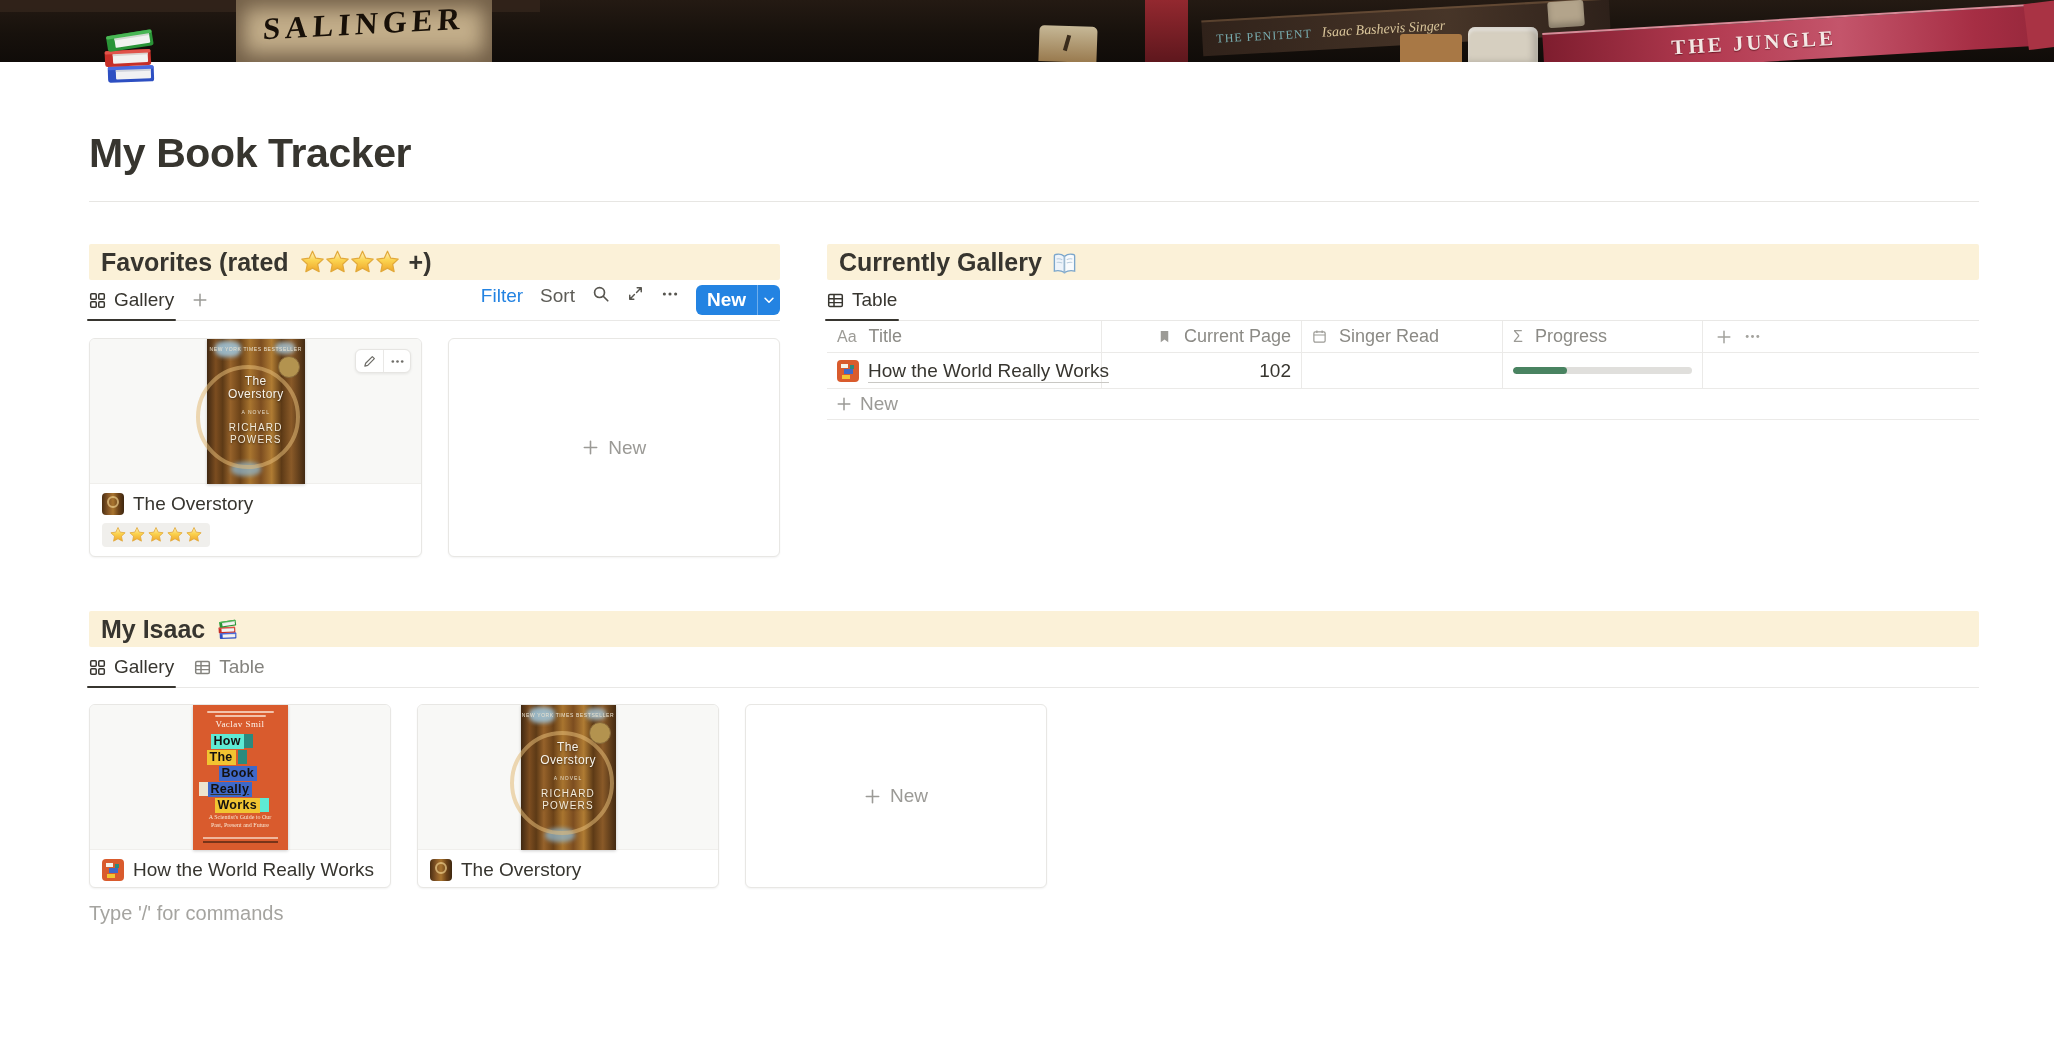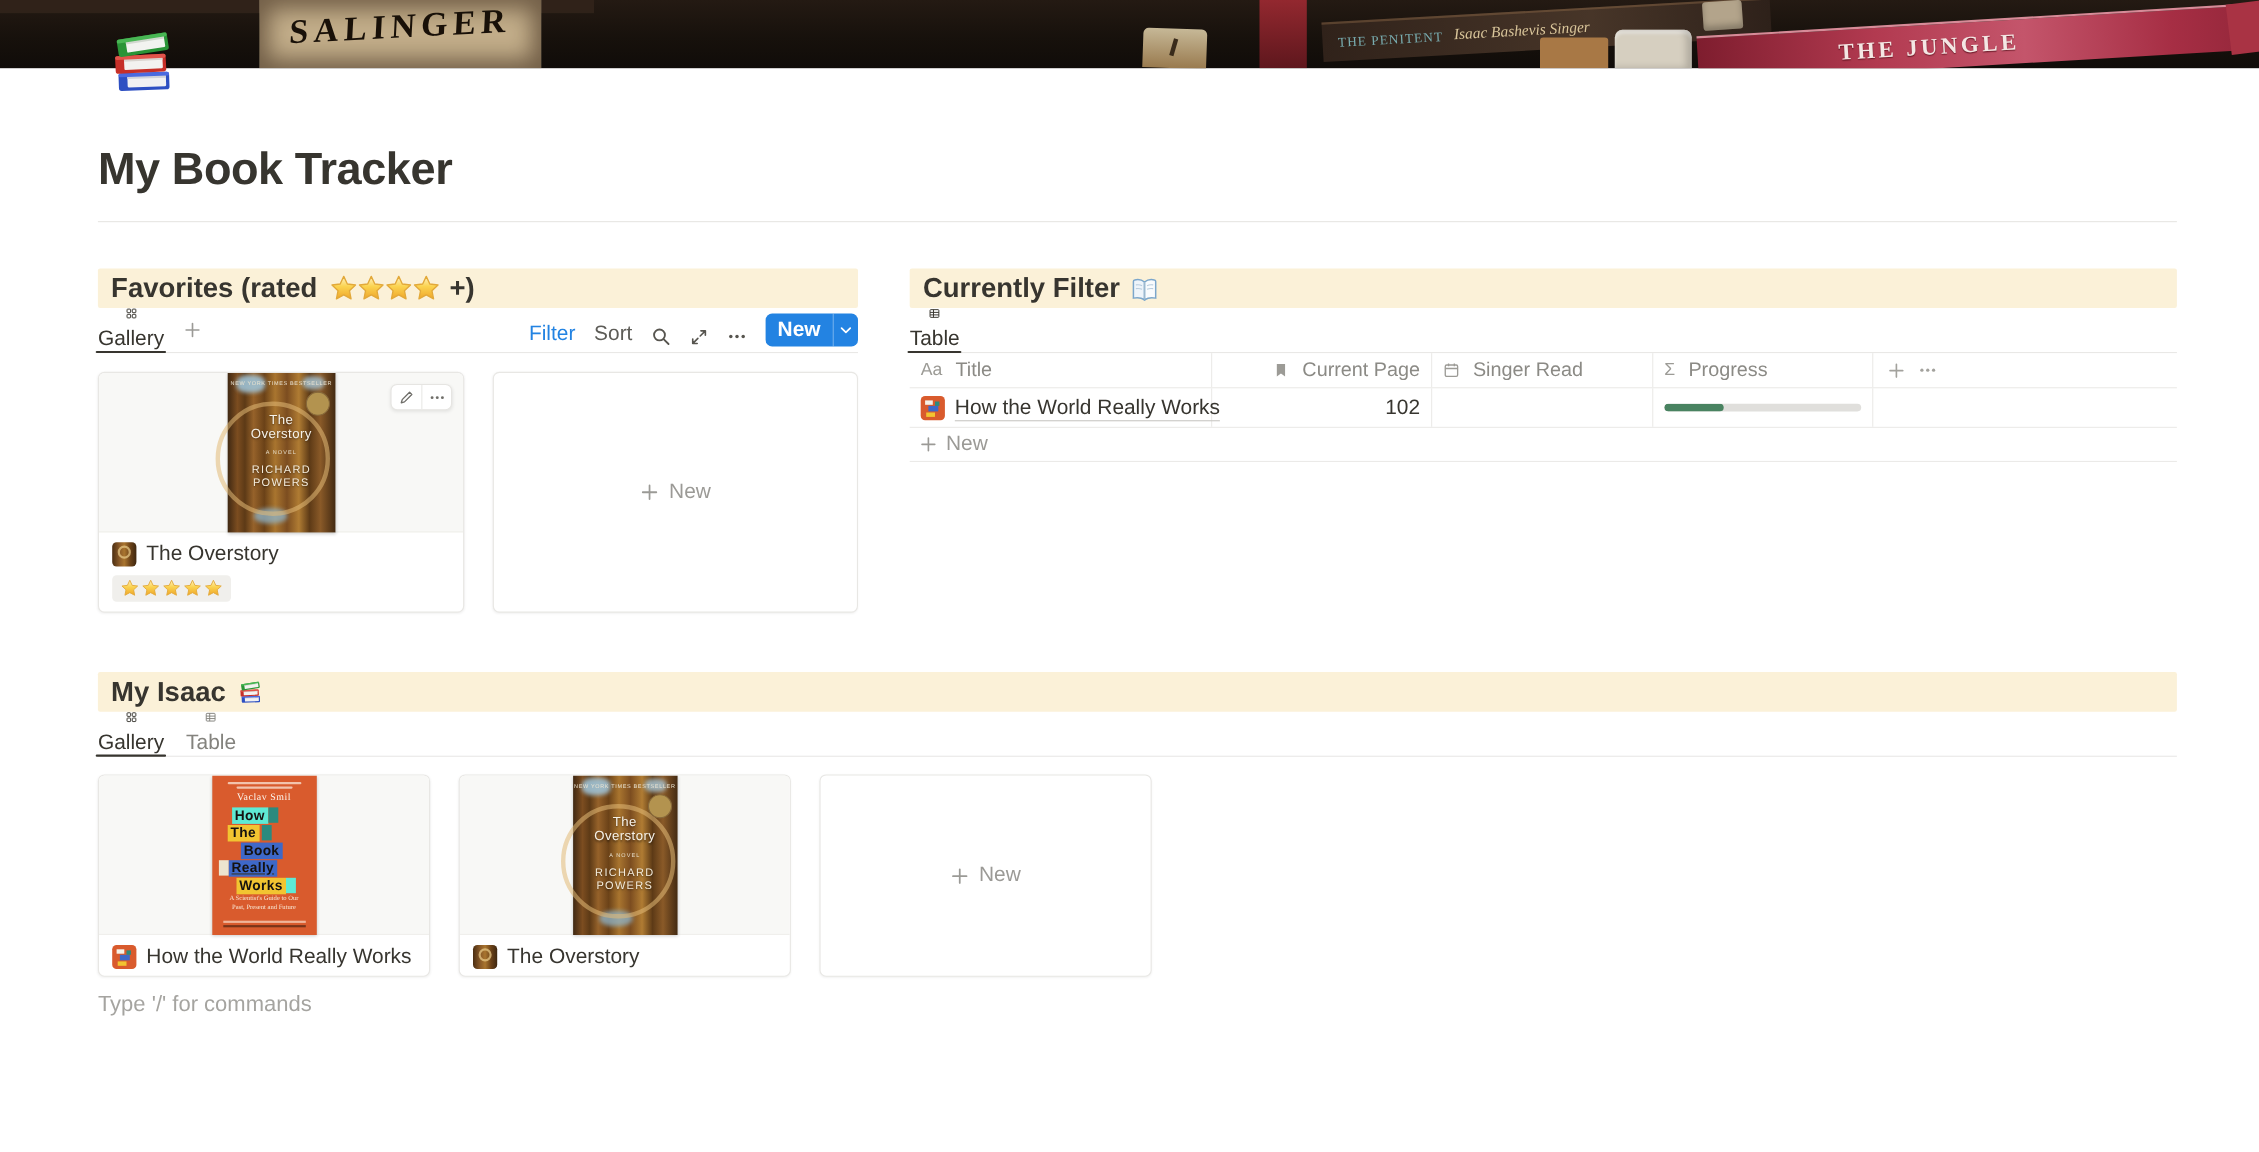--- a/index.html
+++ b/index.html
@@ -43,26 +43,26 @@
   .top-divider { position:absolute; left:89px; top:201px; width:1890px; border-top:1px solid #e7e6e3; }
 
   
   .section { position:absolute; }
   .band { height:36px; background:#fbf1d8; border-radius:2px; display:flex; align-items:center; gap:9px;
           padding:0 12px; font-size:25px; font-weight:700; white-space:pre; }
   .band .stars { display:inline-flex; align-items:center; margin:0 1px; }
   .star { width:27px; height:27px; margin-right:-2px; }
   .viewbar { height:41px; border-bottom:1px solid #e9e8e6; display:flex; align-items:center; }
   .tab { position:relative; height:100%; display:flex; align-items:center; gap:8px; margin-right:20px;
-         font-size:19px; font-weight:500; color:#84837e; cursor:pointer;flex-direction:column; }
+         font-size:19px; font-weight:500; color:#84837e; cursor:pointer; }
   .tab.active { color:#37352f; }
   .tab.active::after { content:''; position:absolute; left:-2px; right:-2px; bottom:-1px; height:2.5px; background:#37352f; border-radius:1px; }
   .tab svg, .addview svg { display:block; }
   .addview { color:#9b9a96; margin-left:-2px; cursor:pointer; display:flex; align-items:center; }
-  .toolbar { margin-left:auto; display:flex; align-items:flex-end; gap:17px; }
+  .toolbar { margin-left:auto; display:flex; align-items:flex-start; gap:17px; }
   .tb-filter { color:#2383e2; font-size:19px; cursor:pointer; }
   .tb-sort { color:#5d5c57; font-size:19px; cursor:pointer; }
   .tb-icon { color:#57554f; cursor:pointer; display:flex; }
   .btn-new { display:flex; align-items:stretch; background:#2383e2; border-radius:6px; height:30px; color:#fff; overflow:hidden; cursor:pointer; }
   .btn-new .lbl { display:flex; align-items:center; padding:0 11px; font-size:19px; font-weight:600; }
   .btn-new .chev { display:flex; align-items:center; justify-content:center; width:23px; border-left:1px solid rgba(255,255,255,.35); }
 
   
   .cards { display:flex; gap:26px; margin-top:17px; }
   .card { position:relative; background:#fff; border:1px solid #e8e7e4; border-radius:6px;
@@ -372,21 +372,21 @@
         <svg class="ico" width="17" height="17" style="color:#9b9a96">
             <use href="#i-plus"></use>
           </svg>
         <span>New</span>
       </div>
     </div>
   </div>
 
   <div class="section" style="left:827px; top:244px; width:1152px;">
     <div class="band">
-      <span>Currently Filter</span>
+      <span>Currently Gallery</span>
       <svg class="ico" width="27" height="27" style="margin-top:2px">
           <use href="#i-openbook"></use>
         </svg>
     </div>
     <div class="viewbar">
       <div class="tab active">
         <svg class="ico" width="17" height="17">
             <use href="#i-table"></use>
           </svg>
         <span>Table</span>

